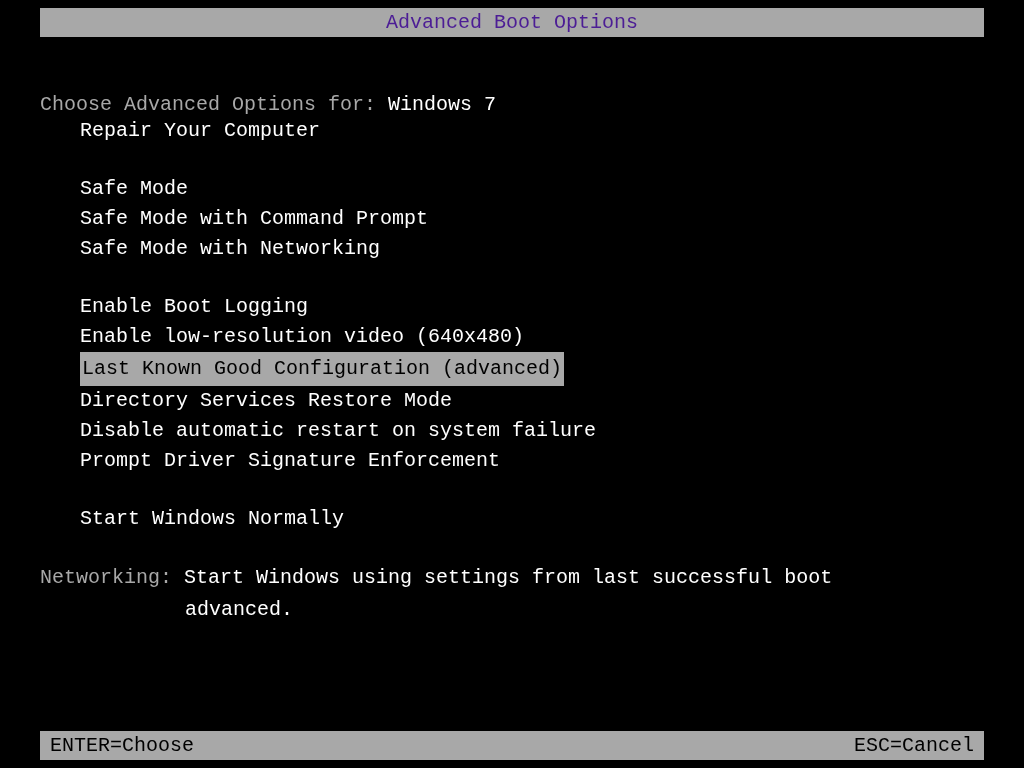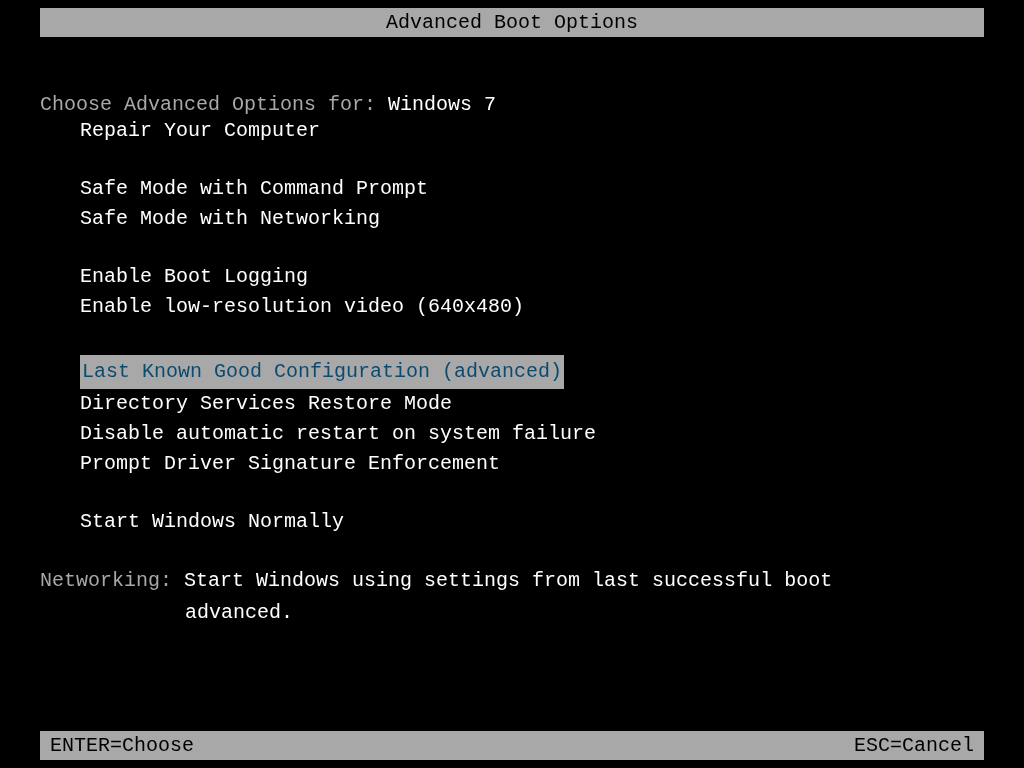--- a/index.html
+++ b/index.html
@@ -12,21 +12,21 @@
       height: 768px;
       background: #000;
       font-family: 'Consolas', 'Courier New', monospace;
       font-size: 20px;
       color: #a8a8a8;
       position: relative;
       overflow: hidden;
     }
     .title-bar {
       background: #a8a8a8;
-      color: #000000;
+      color: #4c1d95;
       text-align: center;
       padding: 3px 0;
       margin: 8px 40px 0 40px;
       font-weight: normal;
     }
     .content {
       padding: 0 40px;
     }
     .prompt-line {
       margin-top: 56px;
@@ -42,26 +42,25 @@
       margin-bottom: 28px;
     }
     .menu-item {
       padding: 2px 0;
       padding-left: 40px;
       color: #fff;
       white-space: pre;
     }
     .menu-item.selected {
       background: #a8a8a8;
-      color: #0c4a6e;
+      color: #000000;
       display: inline-block;
       margin-left: 40px;
       padding-left: 2px;
       padding-right: 2px;
-      margin-top: 33px;
     }
     .menu-item-wrap {
       line-height: 1.5;
     }
     .description-section {
       margin-top: 28px;
       line-height: 1.6;
     }
     .desc-label {
       color: #a8a8a8;
@@ -96,20 +95,21 @@
 <div class="content">
   <div class="prompt-line">
     <span>Choose Advanced Options for: </span><span class="os-name">Windows 7</span>
   </div>
 
   <div id="menu-container">
       <div class="menu-group">
         <div class="menu-item-wrap"><span class="menu-item">Repair Your Computer</span></div>
       </div>
       <div class="menu-group">
+        <div class="menu-item-wrap"><span class="menu-item">Safe Mode</span></div>
         <div class="menu-item-wrap"><span class="menu-item">Safe Mode with Command Prompt</span></div>
         <div class="menu-item-wrap"><span class="menu-item">Safe Mode with Networking</span></div>
       </div>
       <div class="menu-group">
         <div class="menu-item-wrap"><span class="menu-item">Enable Boot Logging</span></div>
         <div class="menu-item-wrap"><span class="menu-item">Enable low-resolution video (640x480)</span></div>
         <div class="menu-item-wrap"><span class="menu-item selected">Last Known Good Configuration (advanced)</span></div>
         <div class="menu-item-wrap"><span class="menu-item">Directory Services Restore Mode</span></div>
         <div class="menu-item-wrap"><span class="menu-item">Disable automatic restart on system failure</span></div>
         <div class="menu-item-wrap"><span class="menu-item">Prompt Driver Signature Enforcement</span></div>

